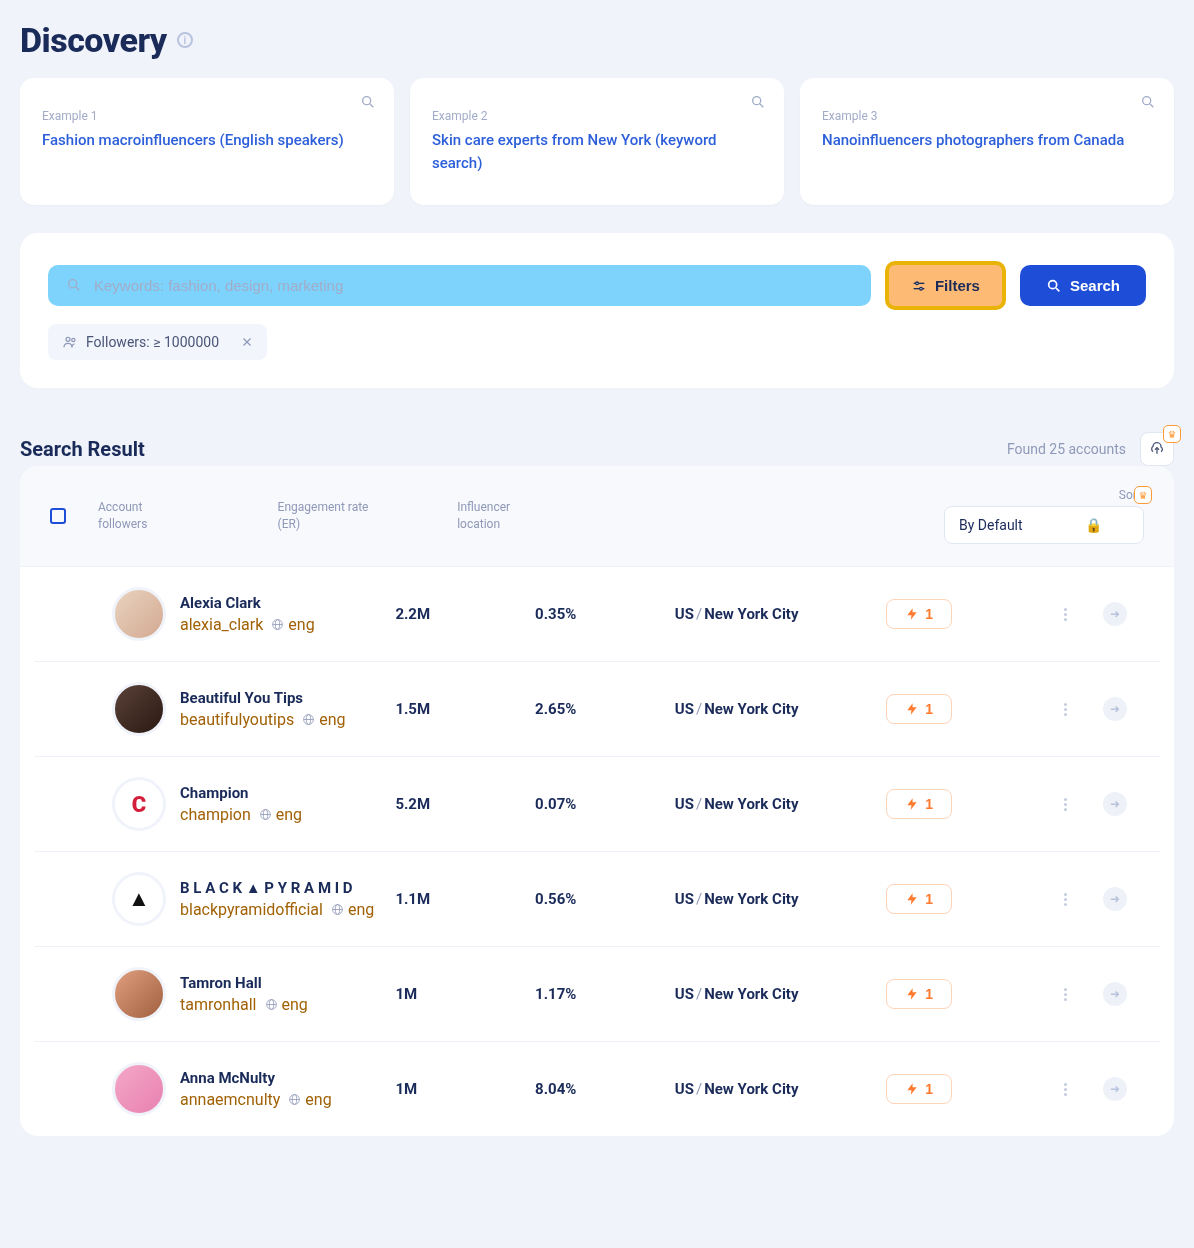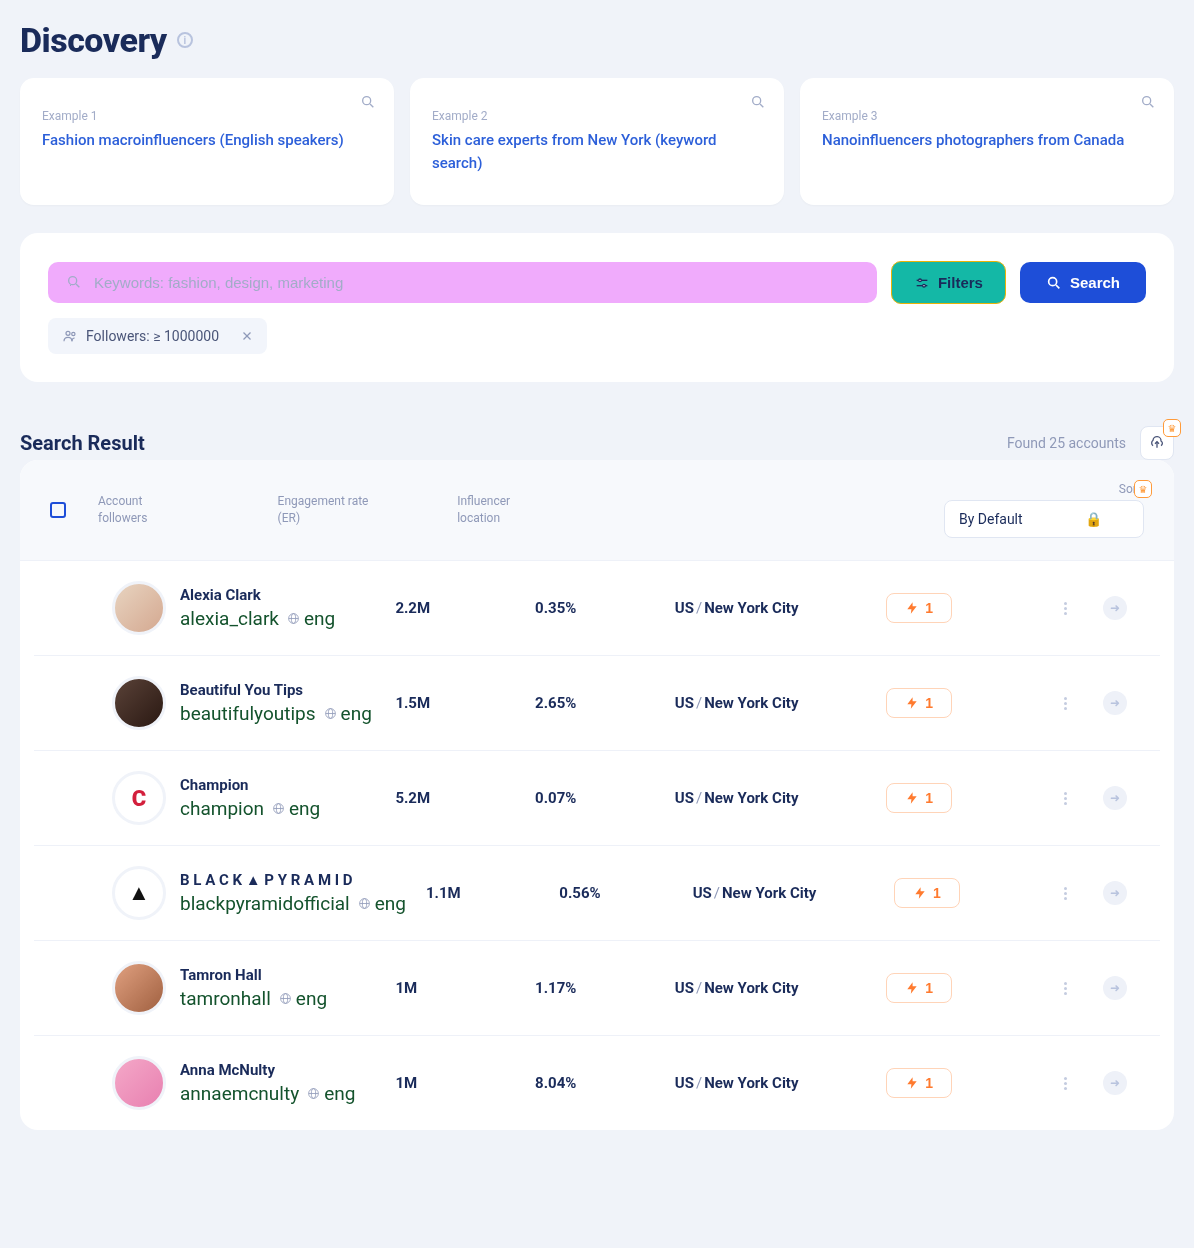--- a/index.html
+++ b/index.html
@@ -9,24 +9,24 @@
 .info-icon { width: 16px; height: 16px; border: 2px solid #b8c3de; border-radius: 50%; display: flex; align-items: center; justify-content: center; font-size: 10px; font-weight: 700; color: #b8c3de; }
 
 .examples { display: flex; gap: 16px; margin-bottom: 28px; }
 .example-card { flex: 1; background: #fff; border-radius: 14px; padding: 31px 22px; position: relative; box-shadow: 0 1px 2px rgba(0,0,0,0.03); }
 .example-label { font-size: 12px; color: #a2acc8; margin-bottom: 6px; }
 .example-text { font-size: 15px; color: #2c5fd9; line-height: 1.5; font-weight: 500; }
 .example-search-icon { position: absolute; top: 16px; right: 18px; width: 16px; height: 16px; }
 
 .search-panel { background: #fff; border-radius: 18px; padding: 28px; margin-bottom: 44px; }
 .search-row { display: flex; gap: 14px; margin-bottom: 14px; align-items: center; }
-.search-input-wrap { flex: 1; background: #f0abfc; border-radius: 10px; padding: 12px 18px; display: flex; align-items: flex-start; gap: 12px; }
+.search-input-wrap { flex: 1; background: #7dd3fc; border-radius: 10px; padding: 12px 18px; display: flex; align-items: flex-start; gap: 12px; }
 .search-input { border: none; background: transparent; font-size: 15px; color: #1a2b5a; outline: none; flex: 1; }
 .search-input::placeholder { color: #a2acc8; }
-.filters-btn { background: #14b8a6; border: 1px solid #eab308; border-radius: 10px; padding: 12px 22px; font-size: 15px; font-weight: 600; color: #1a2b5a; display: flex; align-items: center; gap: 8px; cursor: pointer; }
+.filters-btn { background: #fdba74; border: 4px solid #eab308; border-radius: 10px; padding: 12px 22px; font-size: 15px; font-weight: 600; color: #1a2b5a; display: flex; align-items: center; gap: 8px; cursor: pointer; }
 .search-btn { background: #1e4ed8; color: #fff; border: none; border-radius: 10px; padding: 12px 26px; font-size: 15px; font-weight: 600; display: flex; align-items: center; gap: 8px; cursor: pointer; }
 .chips { display: flex; gap: 8px; flex-wrap: wrap; }
 .chip { background: #f2f5fb; border-radius: 8px; display: flex; align-items: center; overflow: hidden; }
 .chip-body { display: flex; align-items: center; gap: 8px; padding: 10px 8px 10px 14px; font-size: 14px; color: #4a5578; }
 .chip-close { padding: 10px 14px; cursor: pointer; display: flex; align-items: center; color: #8f99b8; }
 
 .result-header { display: flex; justify-content: space-between; align-items: center; }
 .result-title { font-size: 20px; font-weight: 700; }
 .result-found { font-size: 14px; color: #8f99b8; display: flex; align-items: center; gap: 14px; }
 .export-btn { width: 34px; height: 34px; border: 1px solid #e0e6f2; border-radius: 8px; display: flex; align-items: center; justify-content: center; background: #fff; cursor: pointer; position: relative; }
@@ -48,21 +48,21 @@
 .sort-select { border: 1px solid #e0e6f2; border-radius: 8px; padding: 10px 40px 10px 14px; font-size: 14px; color: #1a2b5a; background: #fff; display: flex; align-items: center; gap: 50px; cursor: pointer; min-width: 200px; justify-content: space-between; }
 .lock-icon { font-size: 14px; }
 .sort-crown { position: absolute; top: -2px; right: -8px; width: 18px; height: 18px; background:#fff; border:1px solid #ff9b3a; border-radius:5px; display:flex; align-items:center; justify-content:center; font-size:10px; color:#ff9b3a; }
 
 .checkbox { width: 16px; height: 16px; border: 2px solid #1e4ed8; border-radius: 3px; cursor: pointer; }
 .row { display: flex; align-items: center; padding: 20px 30px; gap: 20px; border-bottom: 1px solid #eef1f8; }
 .row:last-child { border-bottom: none; }
 .avatar { width: 54px; height: 54px; border-radius: 50%; background: linear-gradient(135deg,#e8d4c0,#d4a890); border: 3px solid #f0f3f9; flex-shrink: 0; }
 .account-cell { display:flex; align-items:center; gap:14px; }
 .acct-name { font-size: 15px; font-weight: 700; color: #1a2b5a; margin-bottom: 3px; cursor:pointer; }
-.acct-handle-row { display:flex; align-items:flex-start; gap:8px; font-size:19px; color:#14532d; }
+.acct-handle-row { display:flex; align-items:flex-start; gap:8px; font-size:16px; color:#a16207; }
 .lang-badge { display:flex; align-items:center; gap:4px; }
 .stat { font-size:15px; font-weight:700; color:#1a2b5a; }
 .loc { font-size:15px; font-weight:700; color:#1a2b5a; }
 .loc .slash { color:#8f99b8; font-weight:400; margin: 0 2px;}
 .bolt-btn { border:1px solid #ffd4b8; color:#ff7a2e; background:#fff; border-radius:8px; padding:6px 18px; display:flex; align-items:center; gap:6px; font-weight:700; font-size:14px; cursor:pointer;}
 .dots { color:#c4cce0; cursor:pointer; display:flex; flex-direction:column; gap:2px; align-items:center;}
 .dots span{width:3px;height:3px;background:#c4cce0;border-radius:50%;}
 .add-circle { width:24px; height:24px; border-radius:50%; background:#eef1f8; display:flex; align-items:center; justify-content:center; color:#b8c3de; cursor:pointer; font-size:12px;}
 
 svg { display: block; }

